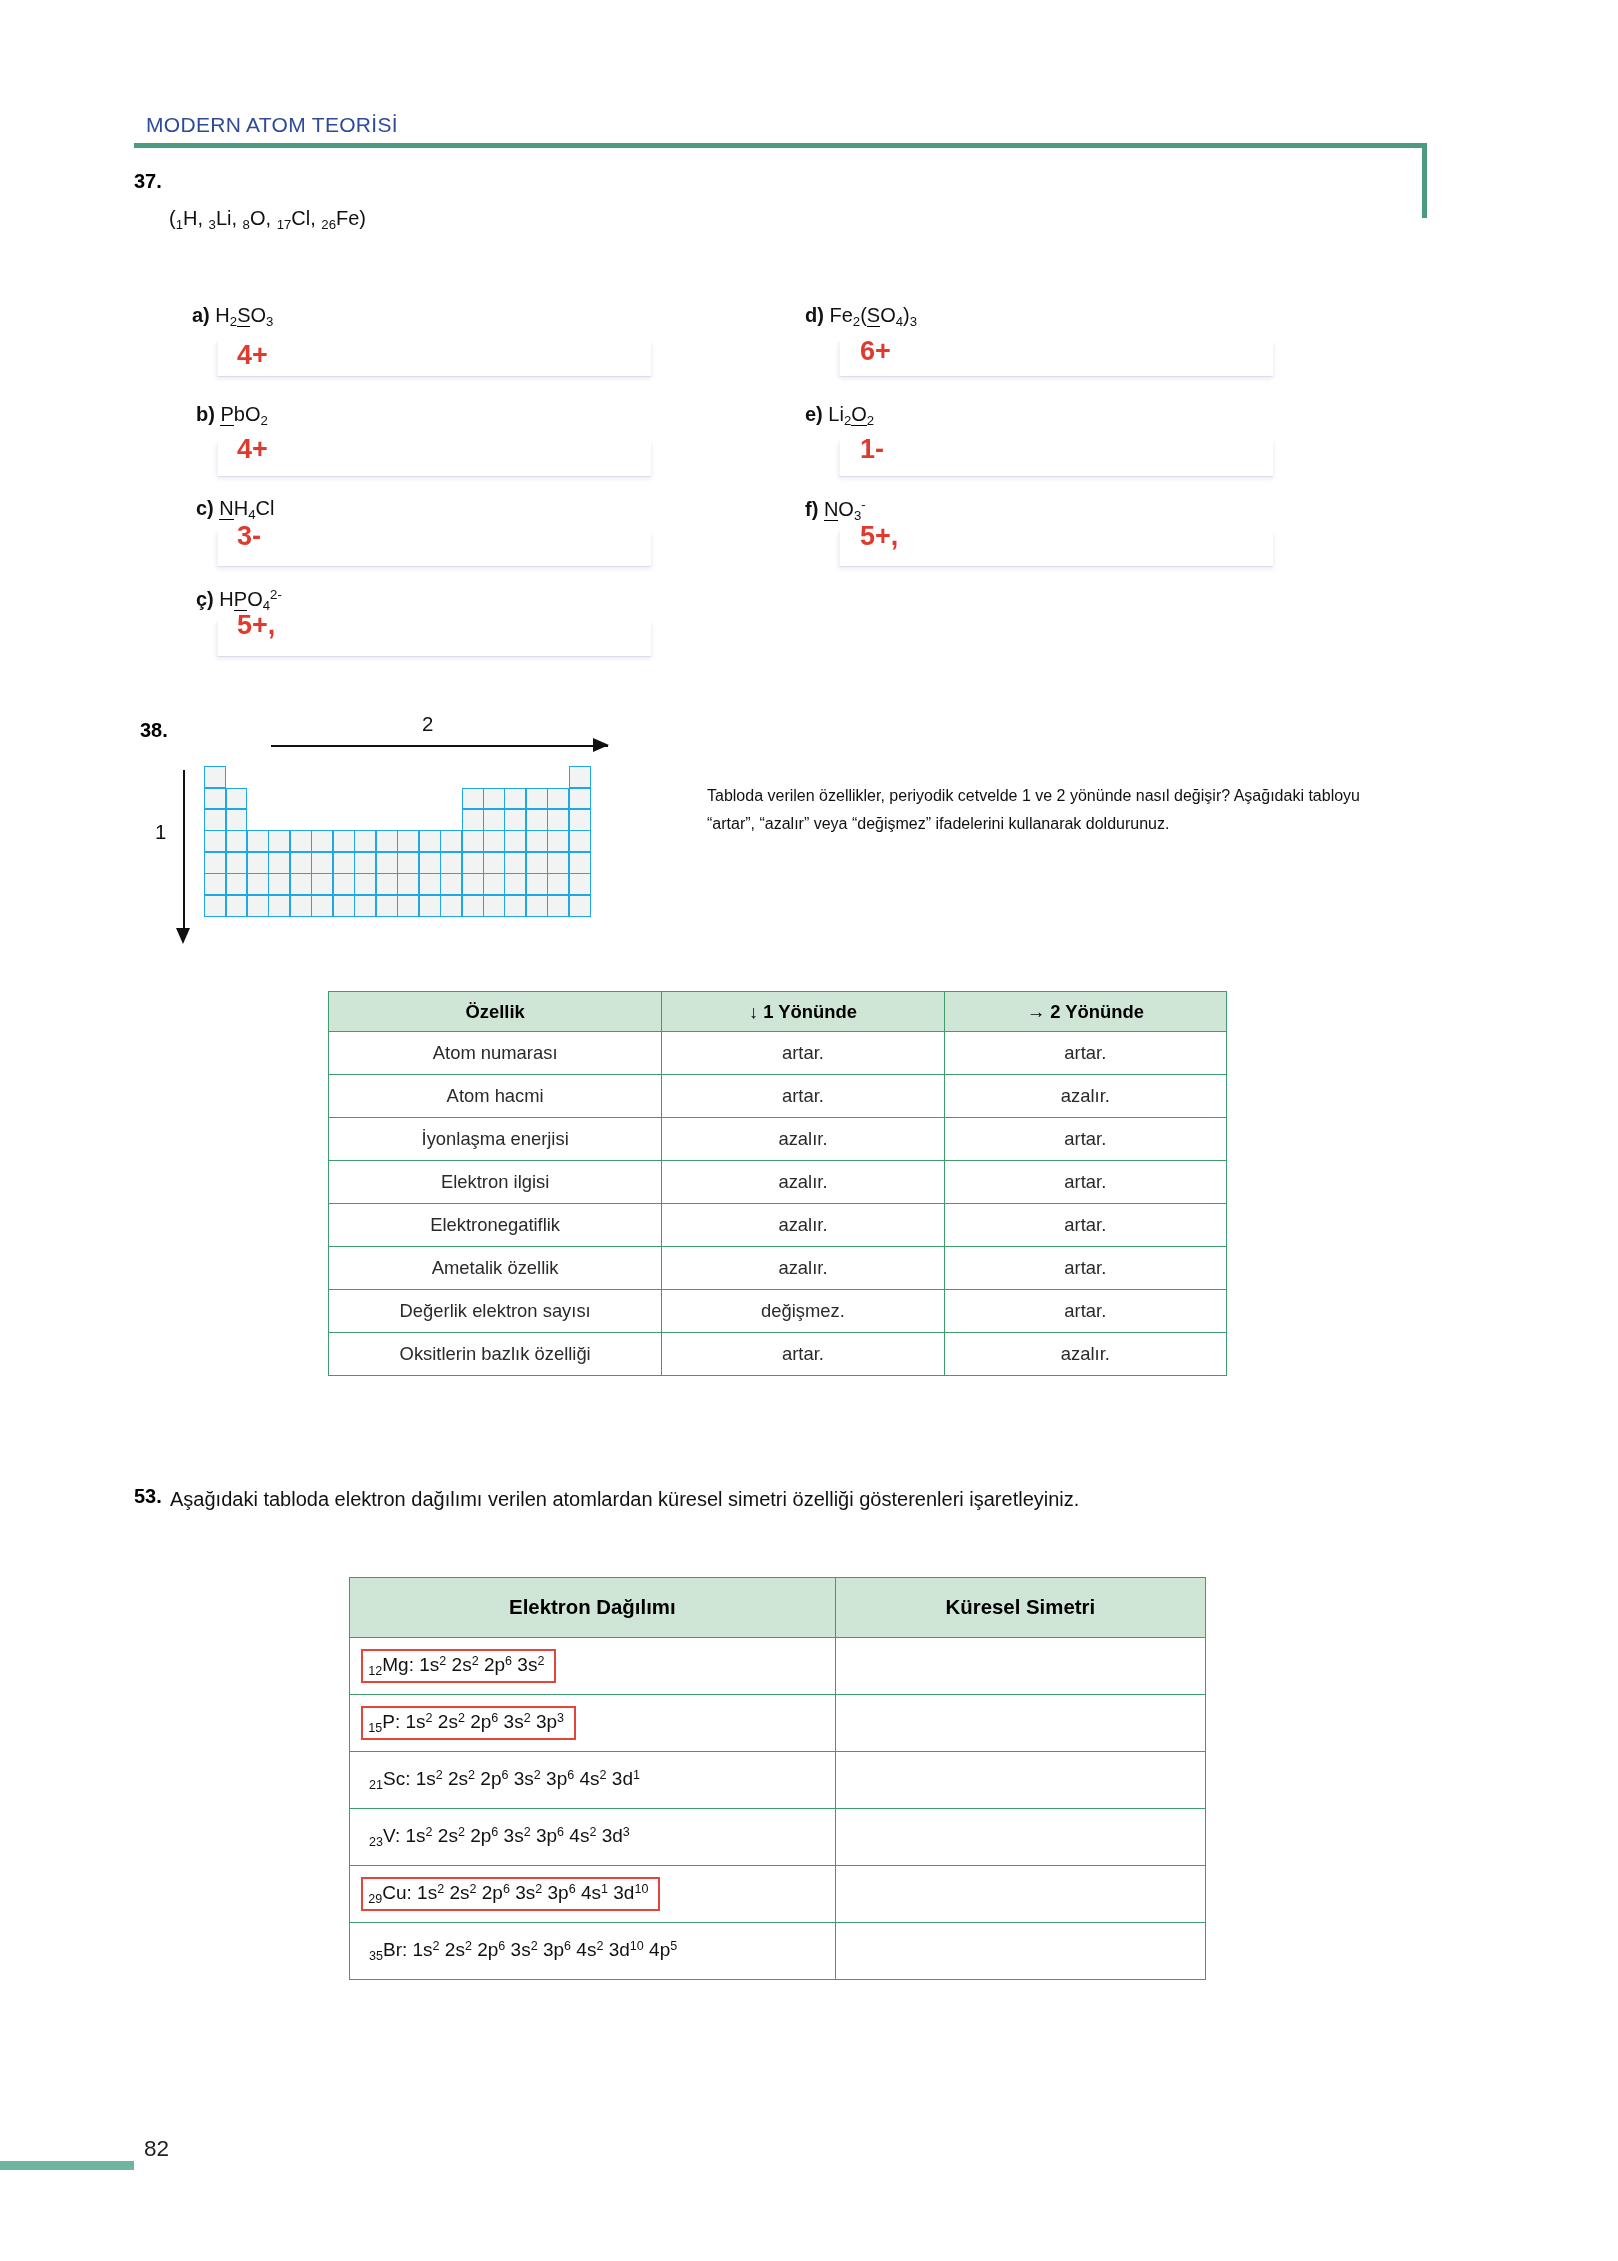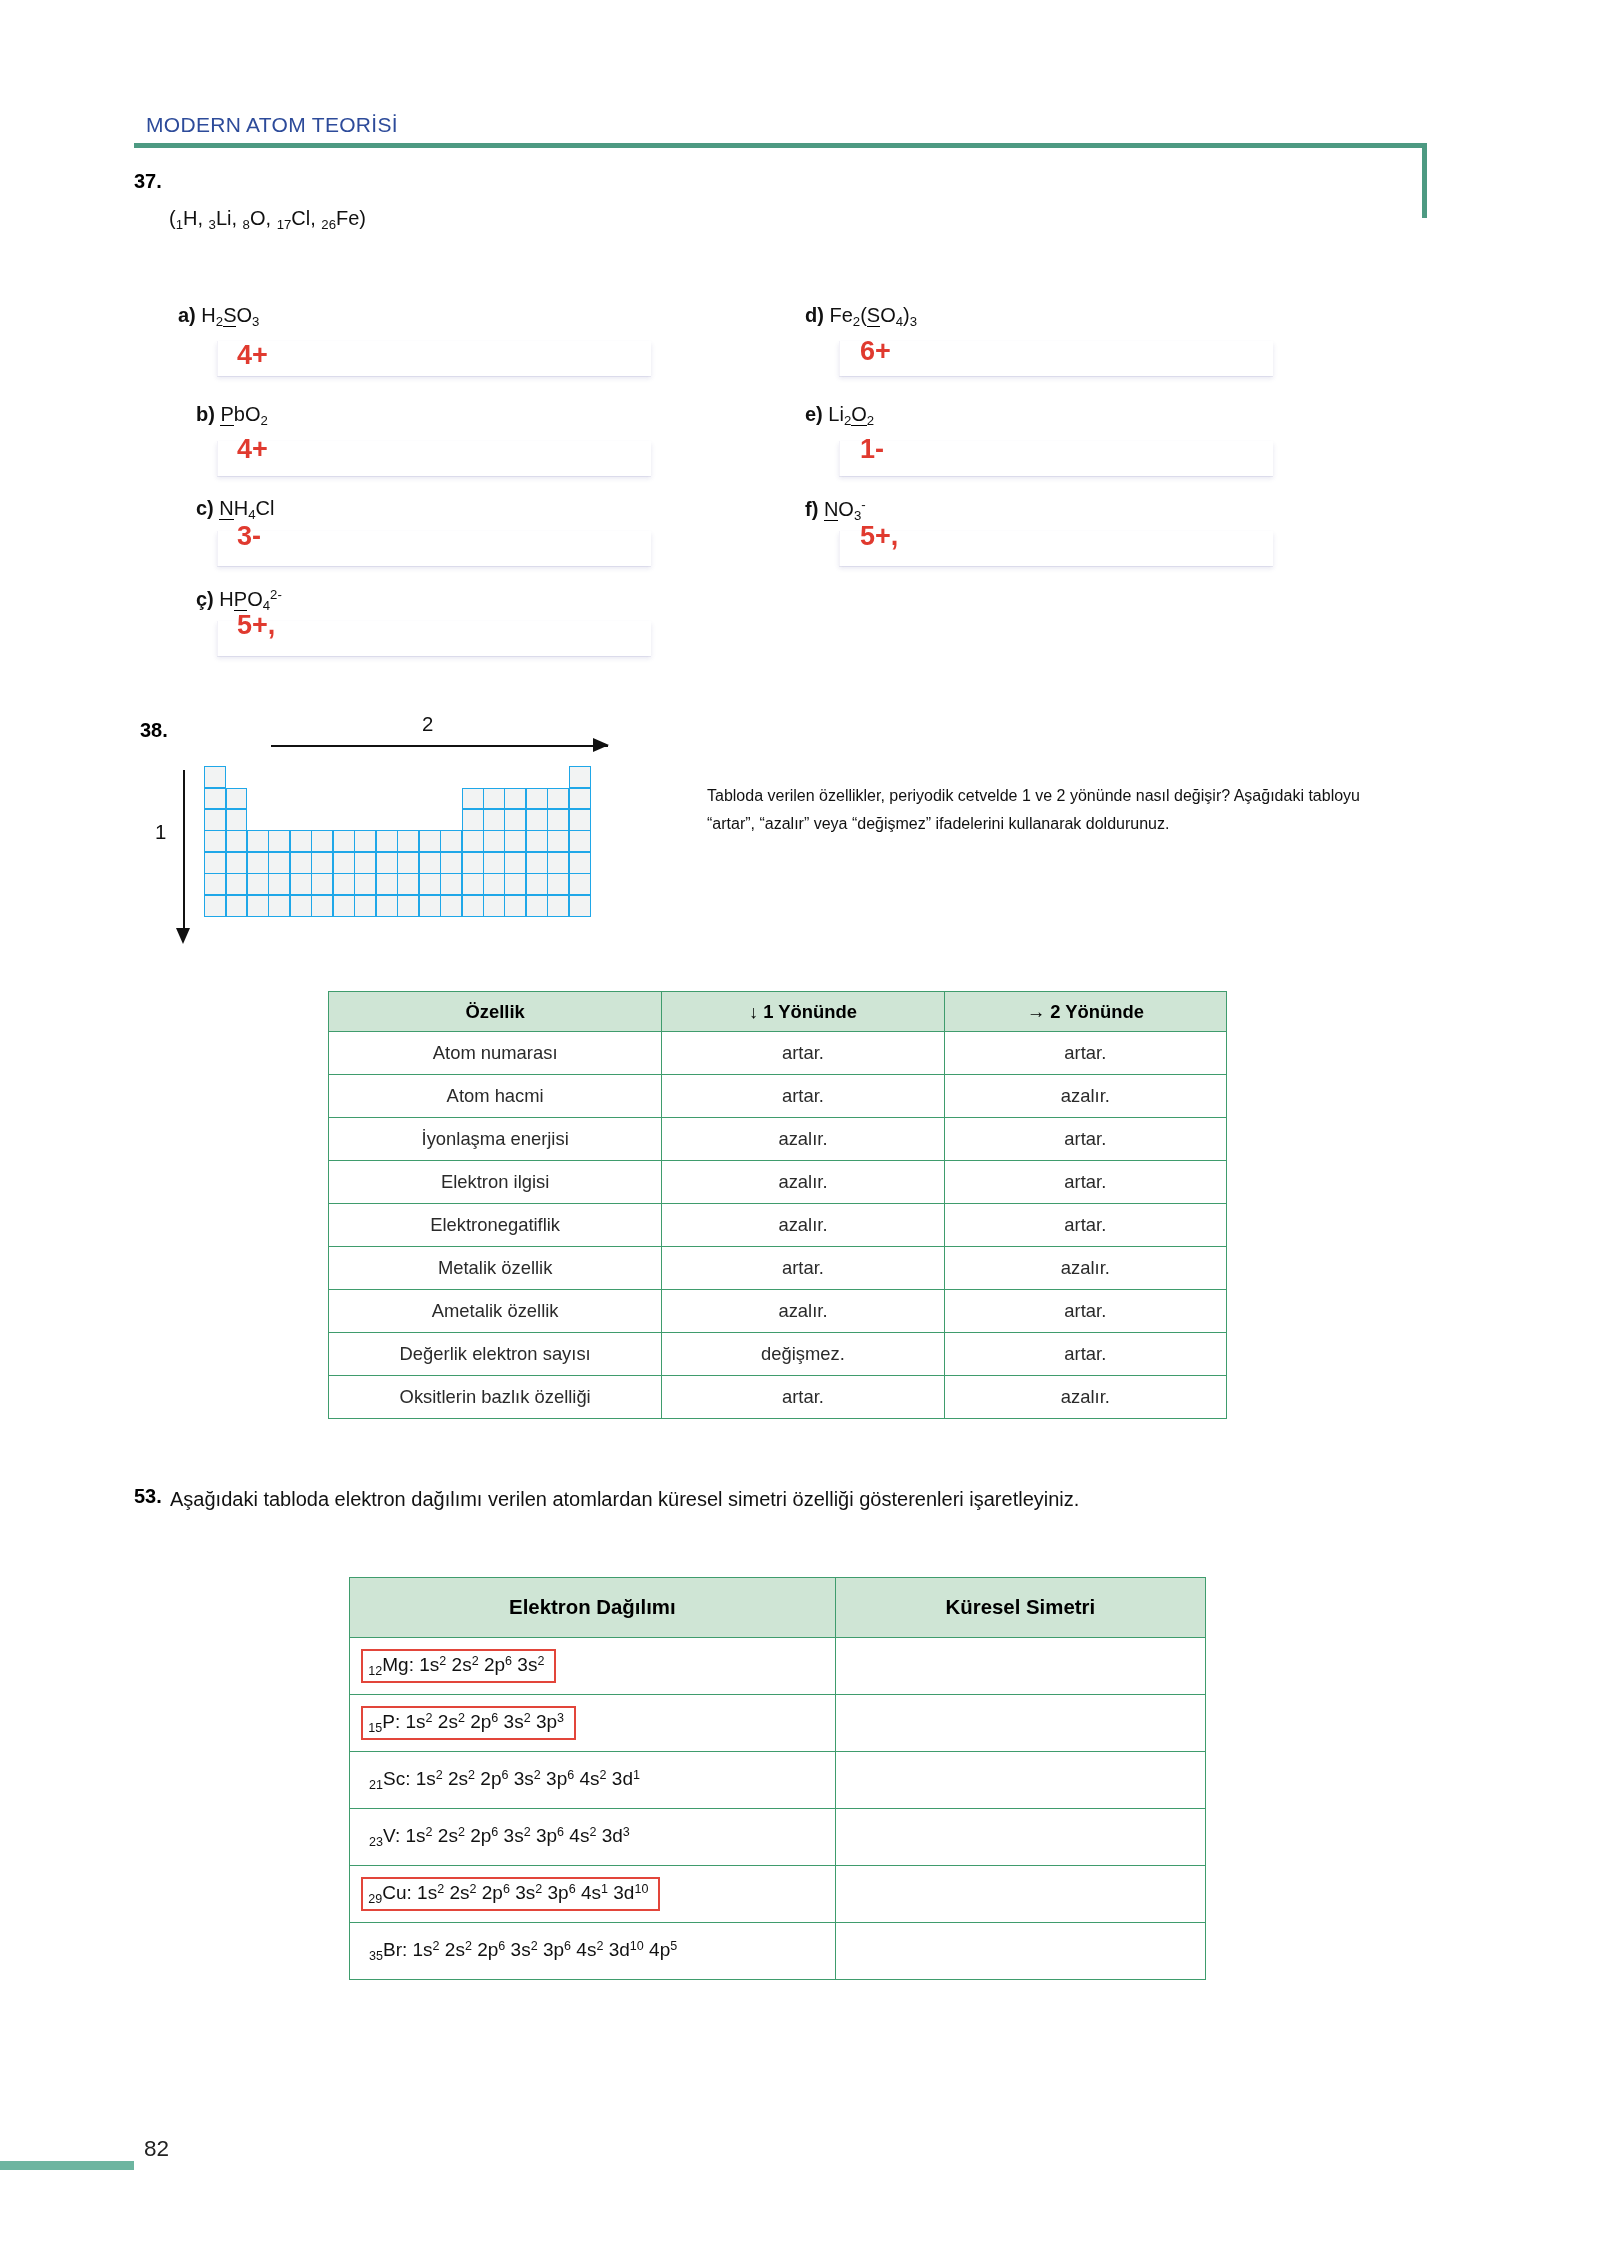--- a/index.html
+++ b/index.html
@@ -148,21 +148,21 @@
 
   <div class="chapter-title">MODERN ATOM TEORİSİ</div>
   <div class="header-rule"></div>
   <div class="header-rule-right"></div>
 
   <div class="q-num" style="left:134px;top:170px;">37.</div>
   <div class="q-text" style="left:169px;top:204px;">
      (<span class="sub">1</span>H,&nbsp;<span class="sub">3</span>Li,&nbsp;<span class="sub">8</span>O,&nbsp;<span class="sub">17</span>Cl,&nbsp;<span class="sub">26</span>Fe)
   </div>
 
-  <div class="item-label" style="left:178px;top:304px;">
+  <div class="item-label" style="left:192px;top:304px;">
     <b>a)</b> H<span class="sub">2</span><span class="u">S</span>O<span class="sub">3</span>
   </div>
   <div class="ans-line" style="left:217px;top:341px;width:433px;"></div>
   <div class="ans-val" style="left:237px;top:342px;">4+</div>
 
   <div class="item-label" style="left:196px;top:403px;">
     <b>b)</b> <span class="u">P</span>bO<span class="sub">2</span>
   </div>
   <div class="ans-line" style="left:217px;top:441px;width:433px;"></div>
   <div class="ans-val" style="left:237px;top:436px;">4+</div>
@@ -332,25 +332,20 @@
           <td>Elektron ilgisi</td>
           <td>azalır.</td>
           <td>artar.</td>
         </tr>
         <tr>
           <td>Elektronegatiflik</td>
           <td>azalır.</td>
           <td>artar.</td>
         </tr>
         <tr>
-          <td>Metalik özellik</td>
-          <td>artar.</td>
-          <td>azalır.</td>
-        </tr>
-        <tr>
           <td>Ametalik özellik</td>
           <td>azalır.</td>
           <td>artar.</td>
         </tr>
         <tr>
           <td>Değerlik elektron sayısı</td>
           <td>değişmez.</td>
           <td>artar.</td>
         </tr>
         <tr>

